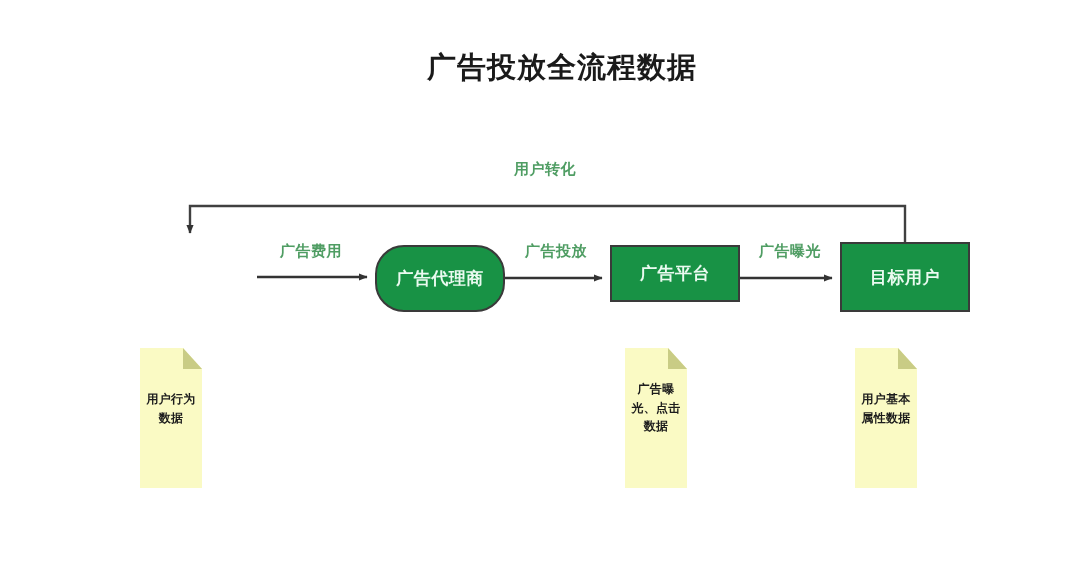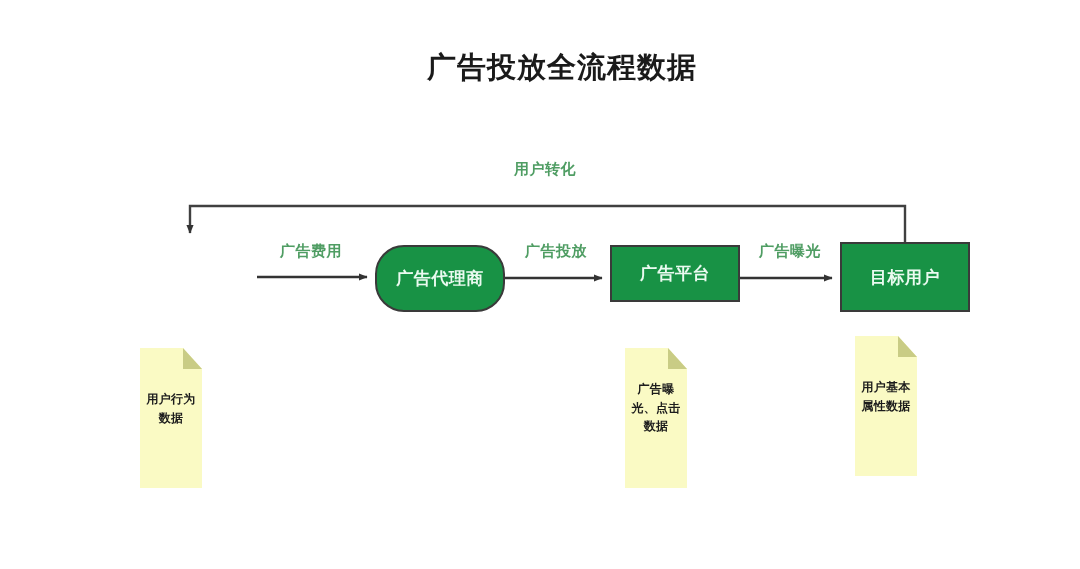--- a/index.html
+++ b/index.html
@@ -116,21 +116,21 @@
     top: 42px;
     text-align: center;
     font-size: 12px;
     font-weight: bold;
     color: #1c1c1c;
     line-height: 1.55;
     letter-spacing: 0.3px;
   }
   #note-behavior { left: 140px; top: 348px; }
   #note-exposure { left: 625px; top: 348px; }
-  #note-profile  { left: 855px; top: 336px; }
+  #note-profile  { left: 855px; top: 348px; }
 </style>
 </head>
 <body>
 
 <div id="canvas">
 
   <div id="diagram-title">广告投放全流程数据</div>
 
   <svg id="connectors" width="1080" height="569" viewBox="0 0 1080 569" xmlns="http://www.w3.org/2000/svg">
     <defs>

